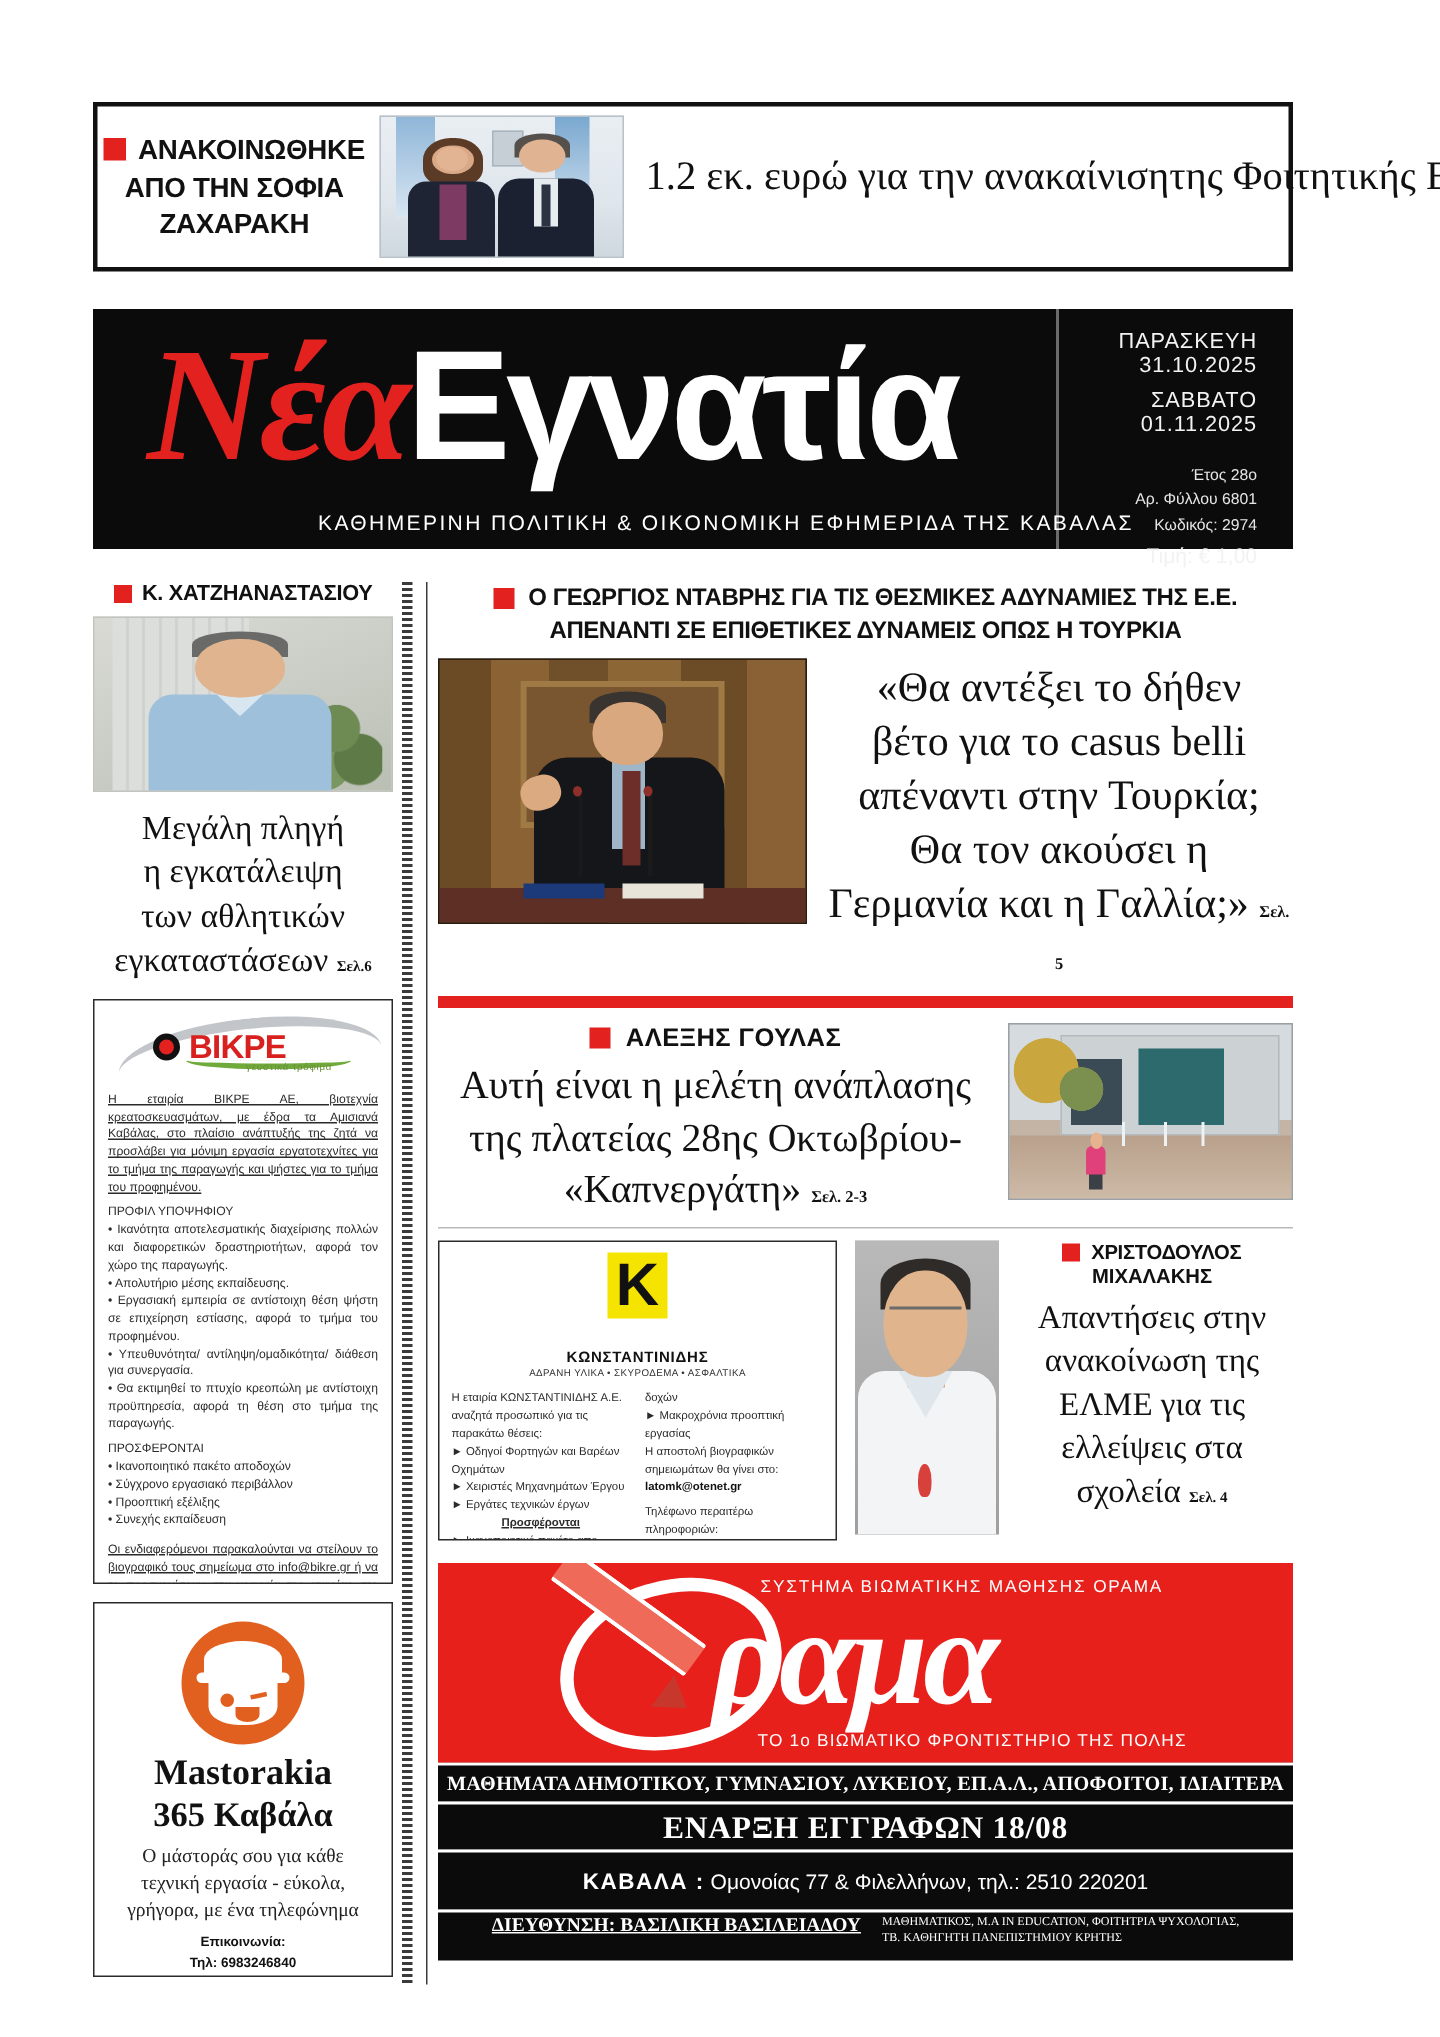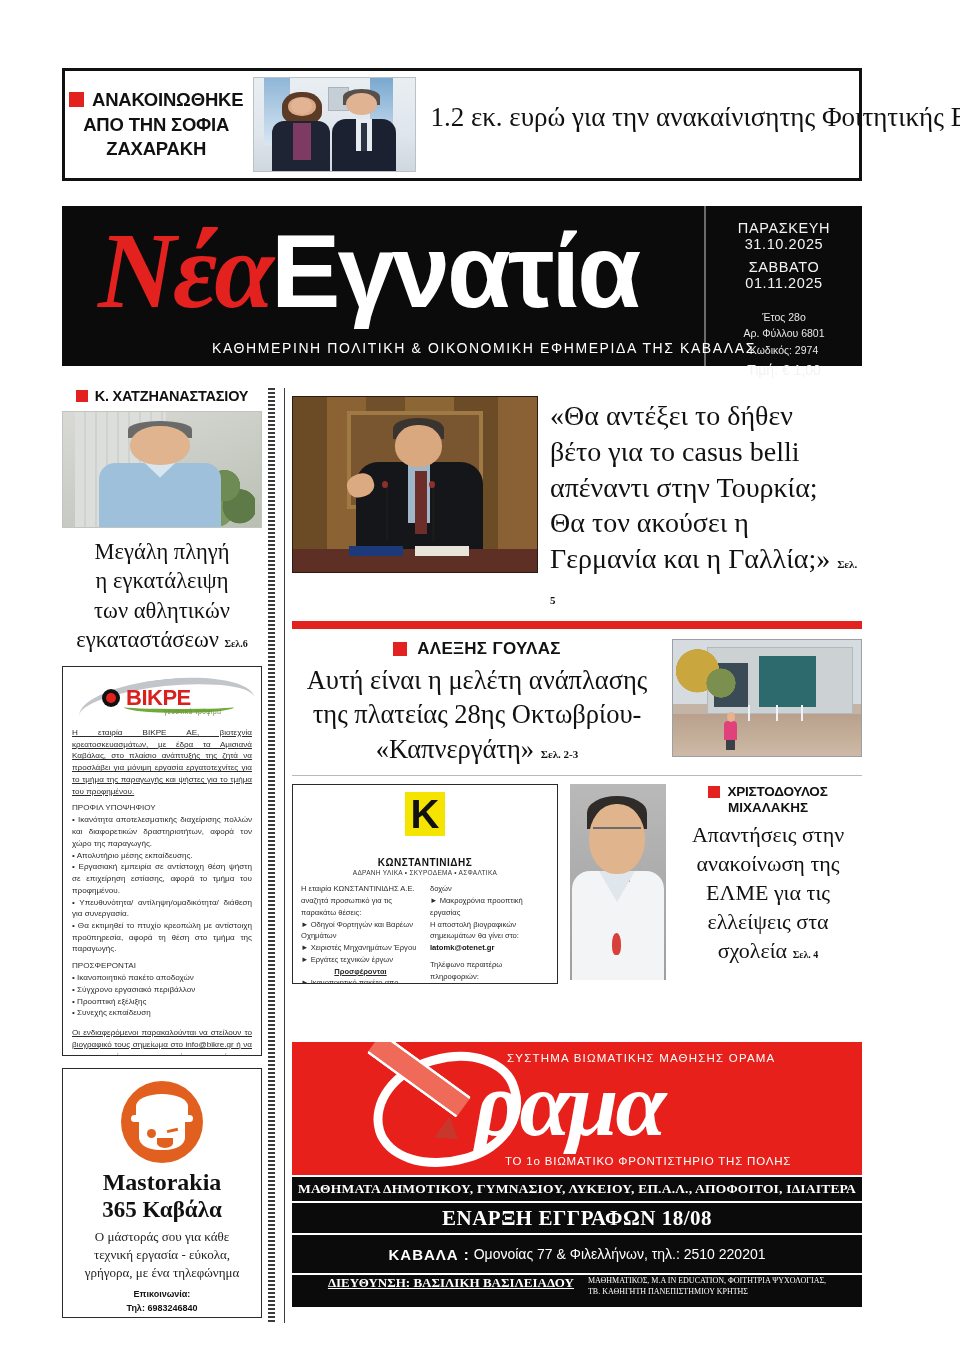--- a/index.html
+++ b/index.html
@@ -84,21 +84,21 @@
   }
   .mh-nea { color: #e3211f; font-style: italic; font-family: "Liberation Serif", serif; font-size: 108px; }
   .mh-eg { color: #ffffff; }
   .mh-sub {
     position: absolute; left: 150px; bottom: 10px;
     color: #ffffff; font-size: 14px; letter-spacing: 1.6px;
     font-weight: normal; white-space: nowrap;
   }
   .mh-date {
     width: 158px; border-left: 2px solid #6b6b6b;
-    display: flex; flex-direction: column; align-items: center;
+    display: flex; flex-direction: column; align-items: flex-end;
     justify-content: flex-start; padding: 12px 24px 8px;
     color: #f2f2f2;
   }
   .mh-date .d-day { font-size: 14.5px; letter-spacing: 0.6px; margin-top: 2px; }
   .mh-date .d-num { font-size: 14.5px; letter-spacing: 0.6px; margin-bottom: 5px; }
   .mh-date .rule { width: 126px; height: 2px; background: #8f1a18; margin: 7px 0 6px; }
   .mh-date .meta { font-size: 10.5px; line-height: 1.55; text-align: center; color: #e6e6e6; }
   .mh-date .price { font-size: 14px; margin-top: 4px; }
 
   
@@ -204,21 +204,21 @@
   .lead-photo .mic1 { position:absolute; left:38%; top:50%; width:2.5px; height:32%; background:#1a1a1a;}
   .lead-photo .mic2 { position:absolute; left:57%; top:50%; width:2.5px; height:32%; background:#1a1a1a;}
   .lead-photo .micb1 { position:absolute; left:36.4%; top:48%; width:6px; height:7px; border-radius:50%; background:#8e2f2a;}
   .lead-photo .micb2 { position:absolute; left:55.6%; top:48%; width:6px; height:7px; border-radius:50%; background:#8e2f2a;}
   .lead-photo .desk { position:absolute; left:0; bottom:0; width:100%; height:13%; background:#5d2f25;}
   .lead-photo .book { position:absolute; left:23%; bottom:9%; width:22%; height:6%; background:#1c3a7a;}
   .lead-photo .paper{ position:absolute; left:50%; bottom:9%; width:22%; height:6%; background:#e8e4da;}
 
   .lead-head {
     flex: 1; font-family: "Liberation Serif", serif;
-    font-size: 28px; line-height: 1.28; text-align: left; color: #111;
+    font-size: 28px; line-height: 1.28; text-align: center; color: #111;
     padding-top: 2px;
   }
   .lead-head .pg { font-size: 11px; font-weight: bold; }
 
   .red-bar { height: 8px; background: #e3211f; margin-top: 8px; }
 
   
   .goulas-row { display: flex; gap: 10px; margin-top: 10px; }
   .goulas-text { flex: 1; }
   .goulas-kicker { display:flex; align-items:center; justify-content:center; gap:10px; }
@@ -462,20 +462,27 @@
         <div>Επικοινωνία:</div>
         <div>Τηλ: 6983246840</div>
         <div>Email: info@mastorakia365kavala.gr</div>
 
       </div>
     </div>
   </div>
 
   <div class="main-col">
 
+    <div class="mh-kicker">
+      <div class="row">
+        <div class="red-sq"></div>
+        <div class="t">Ο ΓΕΩΡΓΙΟΣ ΝΤΑΒΡΗΣ ΓΙΑ ΤΙΣ ΘΕΣΜΙΚΕΣ ΑΔΥΝΑΜΙΕΣ ΤΗΣ Ε.Ε.</div>
+      </div>
+      <div class="t">ΑΠΕΝΑΝΤΙ ΣΕ ΕΠΙΘΕΤΙΚΕΣ ΔΥΝΑΜΕΙΣ ΟΠΩΣ Η ΤΟΥΡΚΙΑ</div>
+    </div>
 
     <div class="lead-row">
       <div class="lead-photo">
         <div class="wood"></div>
           <div class="panel"></div>
         <div class="suit"></div>
           <div class="shirt"></div>
           <div class="tie"></div>
         <div class="hair"></div>
           <div class="head"></div>

